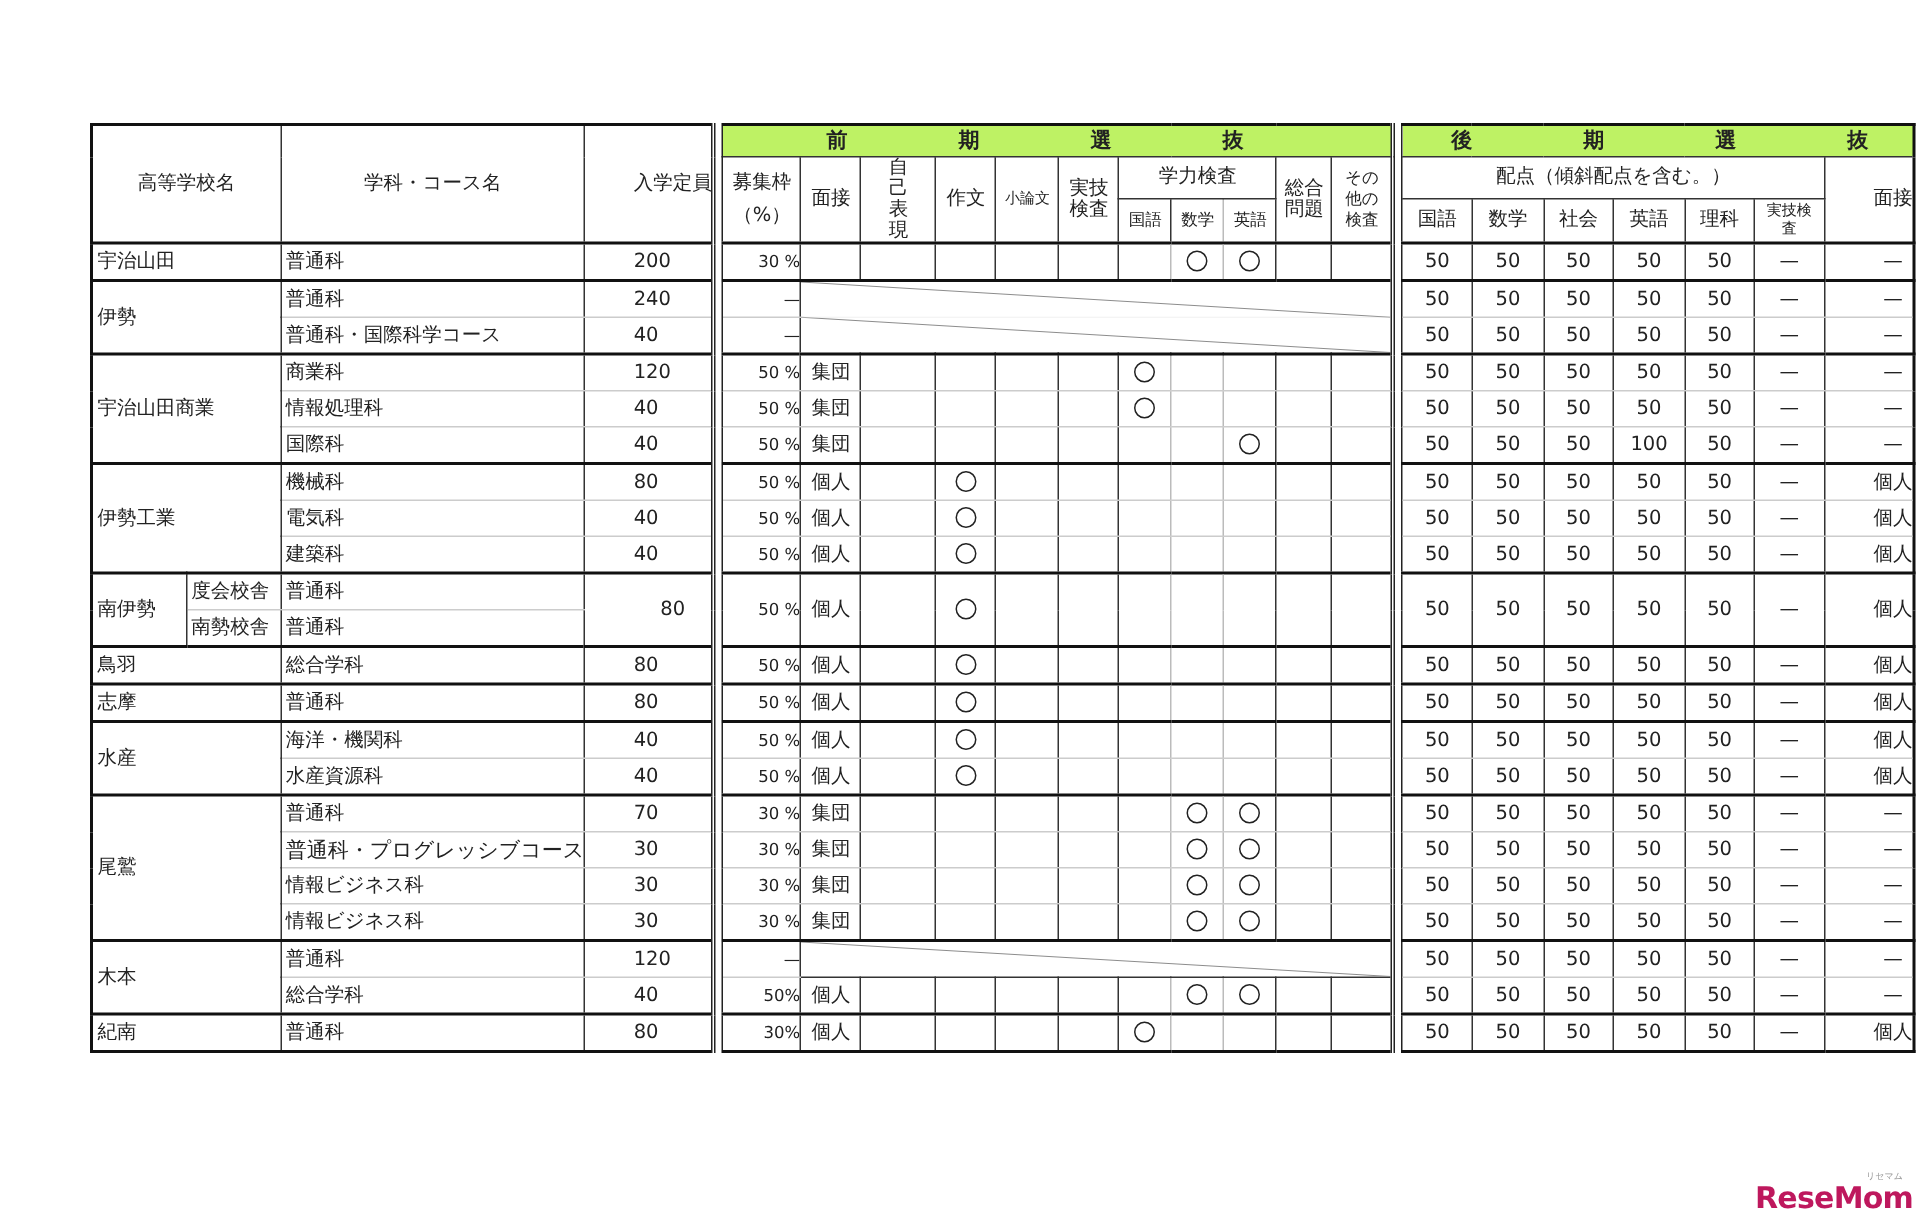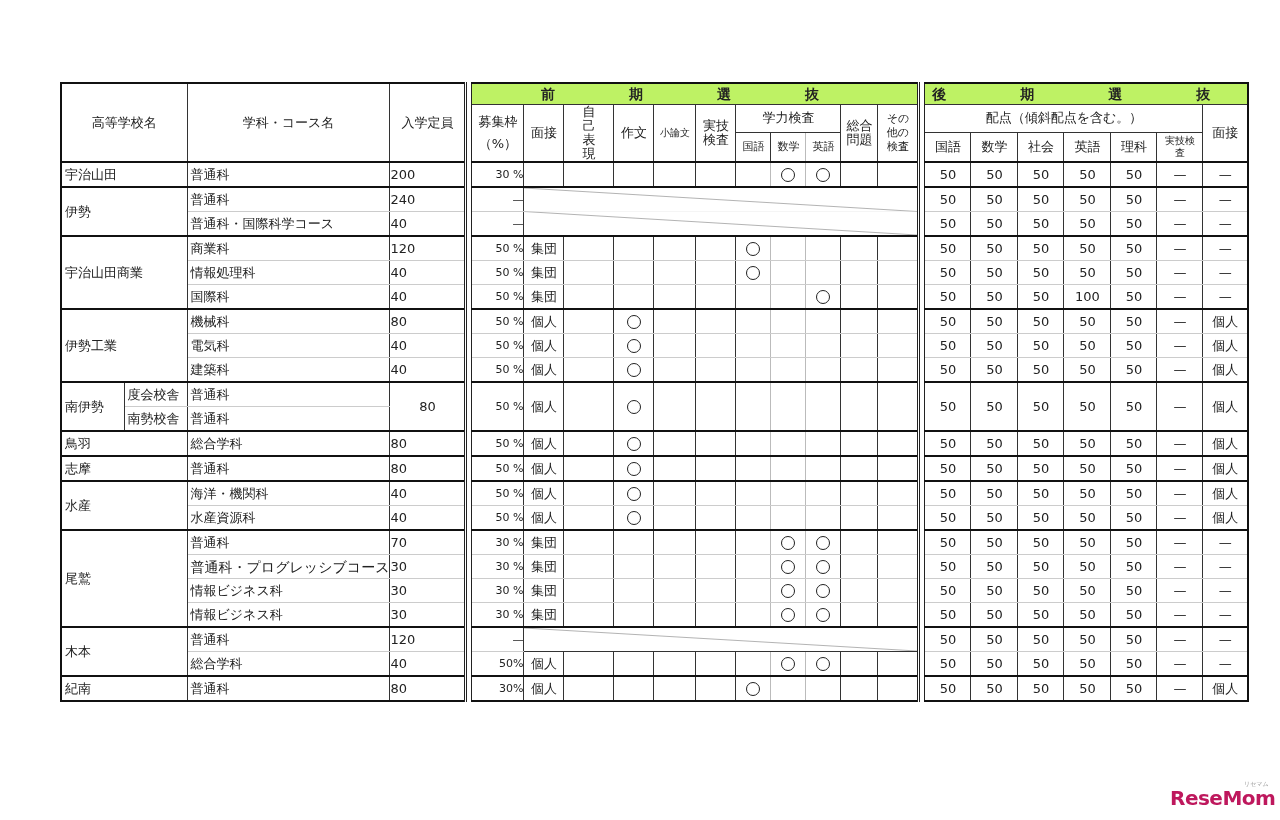--- a/index.html
+++ b/index.html
@@ -10,21 +10,21 @@
   td.hdr{text-align:center;font-size:13px;}
   td.band{background:#bef264;font-weight:bold;text-align:center;letter-spacing:30px;height:20px;font-size:14px;}
   td.num{text-align:center;}
   td.r{text-align:left;padding-right:8px;}
   td.l{text-align:left;padding-left:3px;}
   td.pct{text-align:right;font-size:11px;}
   td.small{font-size:10px;}
   td.tiny{font-size:11px;margin-left:32px;}
   td.sep{width:4px;border-top:none;border-bottom:none;border-left:3px double #222;border-right:1px solid #222;}
   .thickL{border-left:2px solid #111;}
-  .thickR{border-right:2px solid #111;}
+  .thickR{border-right:2px solid #111;padding-left:32px;}
   .thickT{border-top:2px solid #111;}
   .thickB{border-bottom:2px solid #111;}
   .lightB{border-bottom:1px solid #ccc;}
   .lightR{border-right:1px solid #bbb;}
   .circ{display:inline-block;width:12px;height:12px;border:1.3px solid #222;border-radius:50%;vertical-align:middle;}
   .slash{position:relative;}
   .slash svg{position:absolute;left:0;top:0;width:100%;height:100%;}
   .logo{position:absolute;left:1170px;top:786px;font-family:"DejaVu Sans",sans-serif;font-weight:bold;font-size:20px;color:#be185d;letter-spacing:-0.5px;}
   .logo-sub{position:absolute;left:1244px;top:780px;font-size:6px;color:#999;}
 </style>

